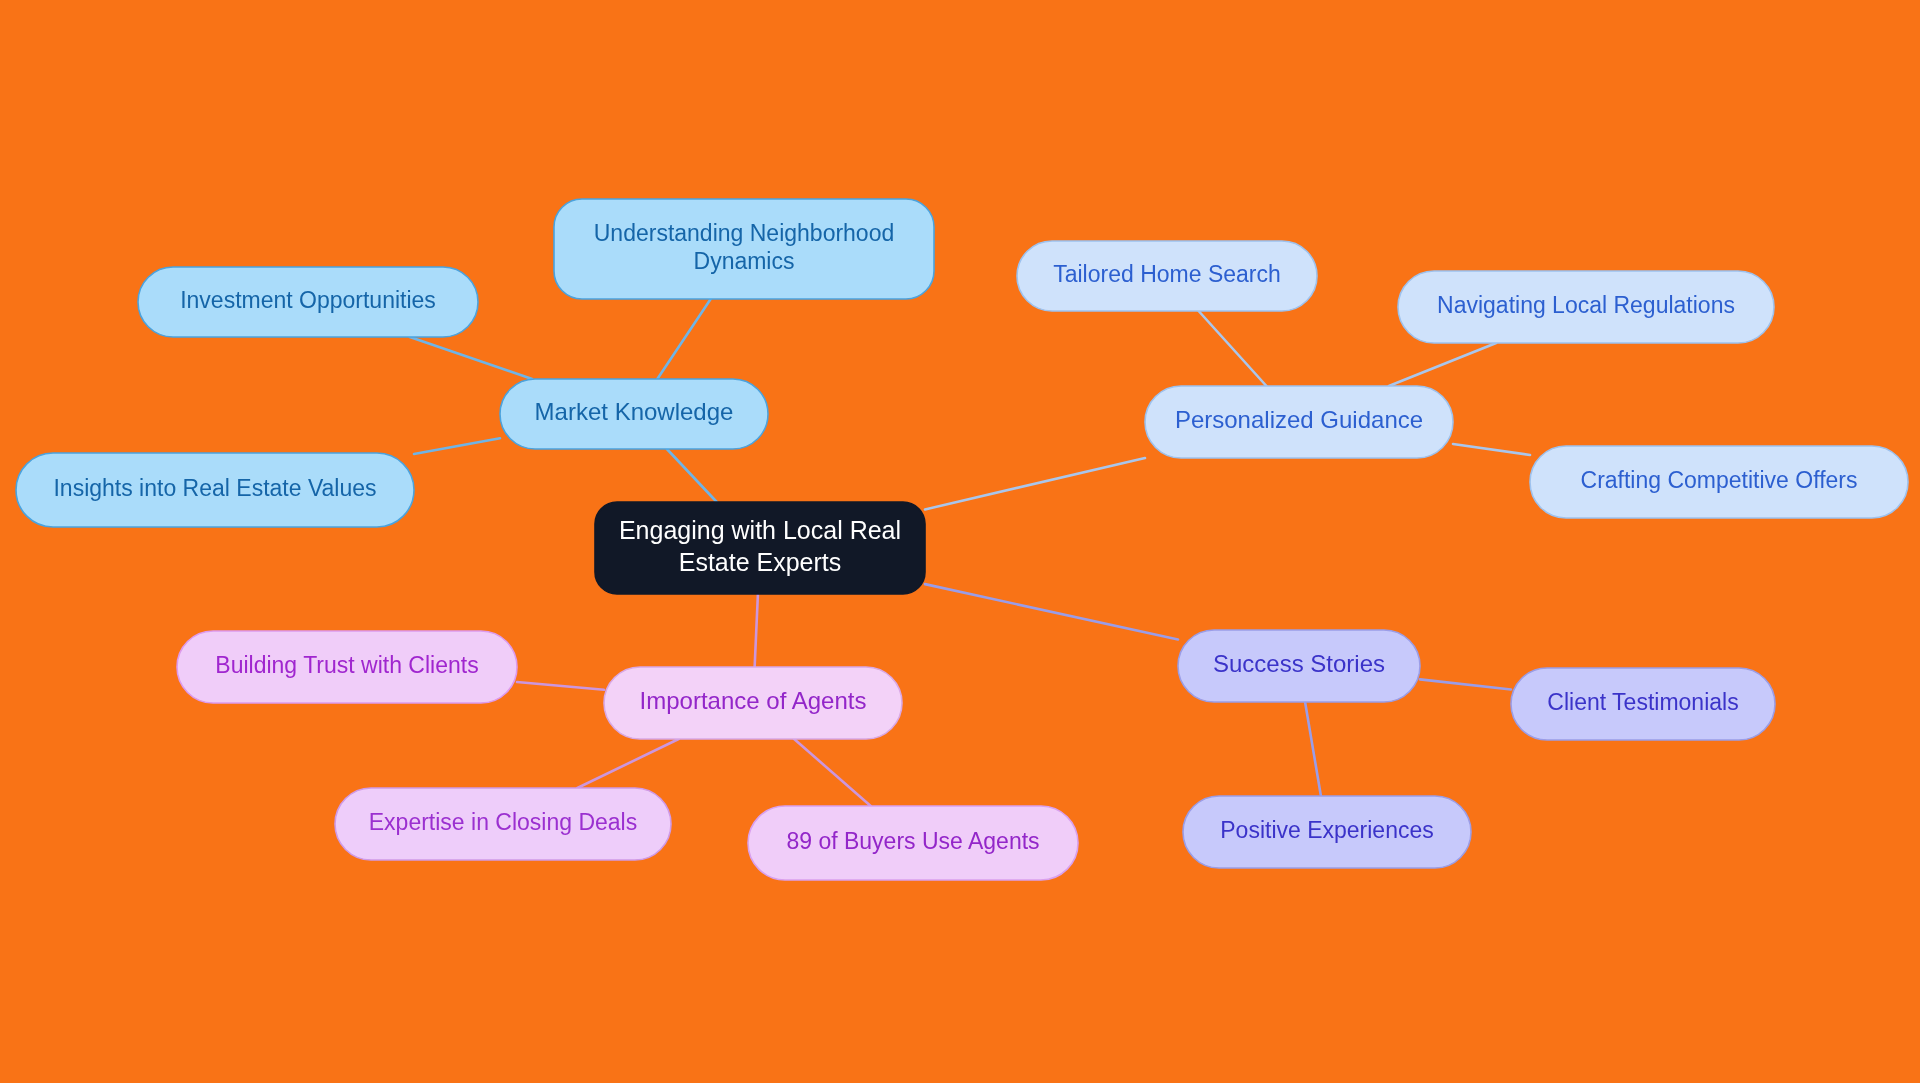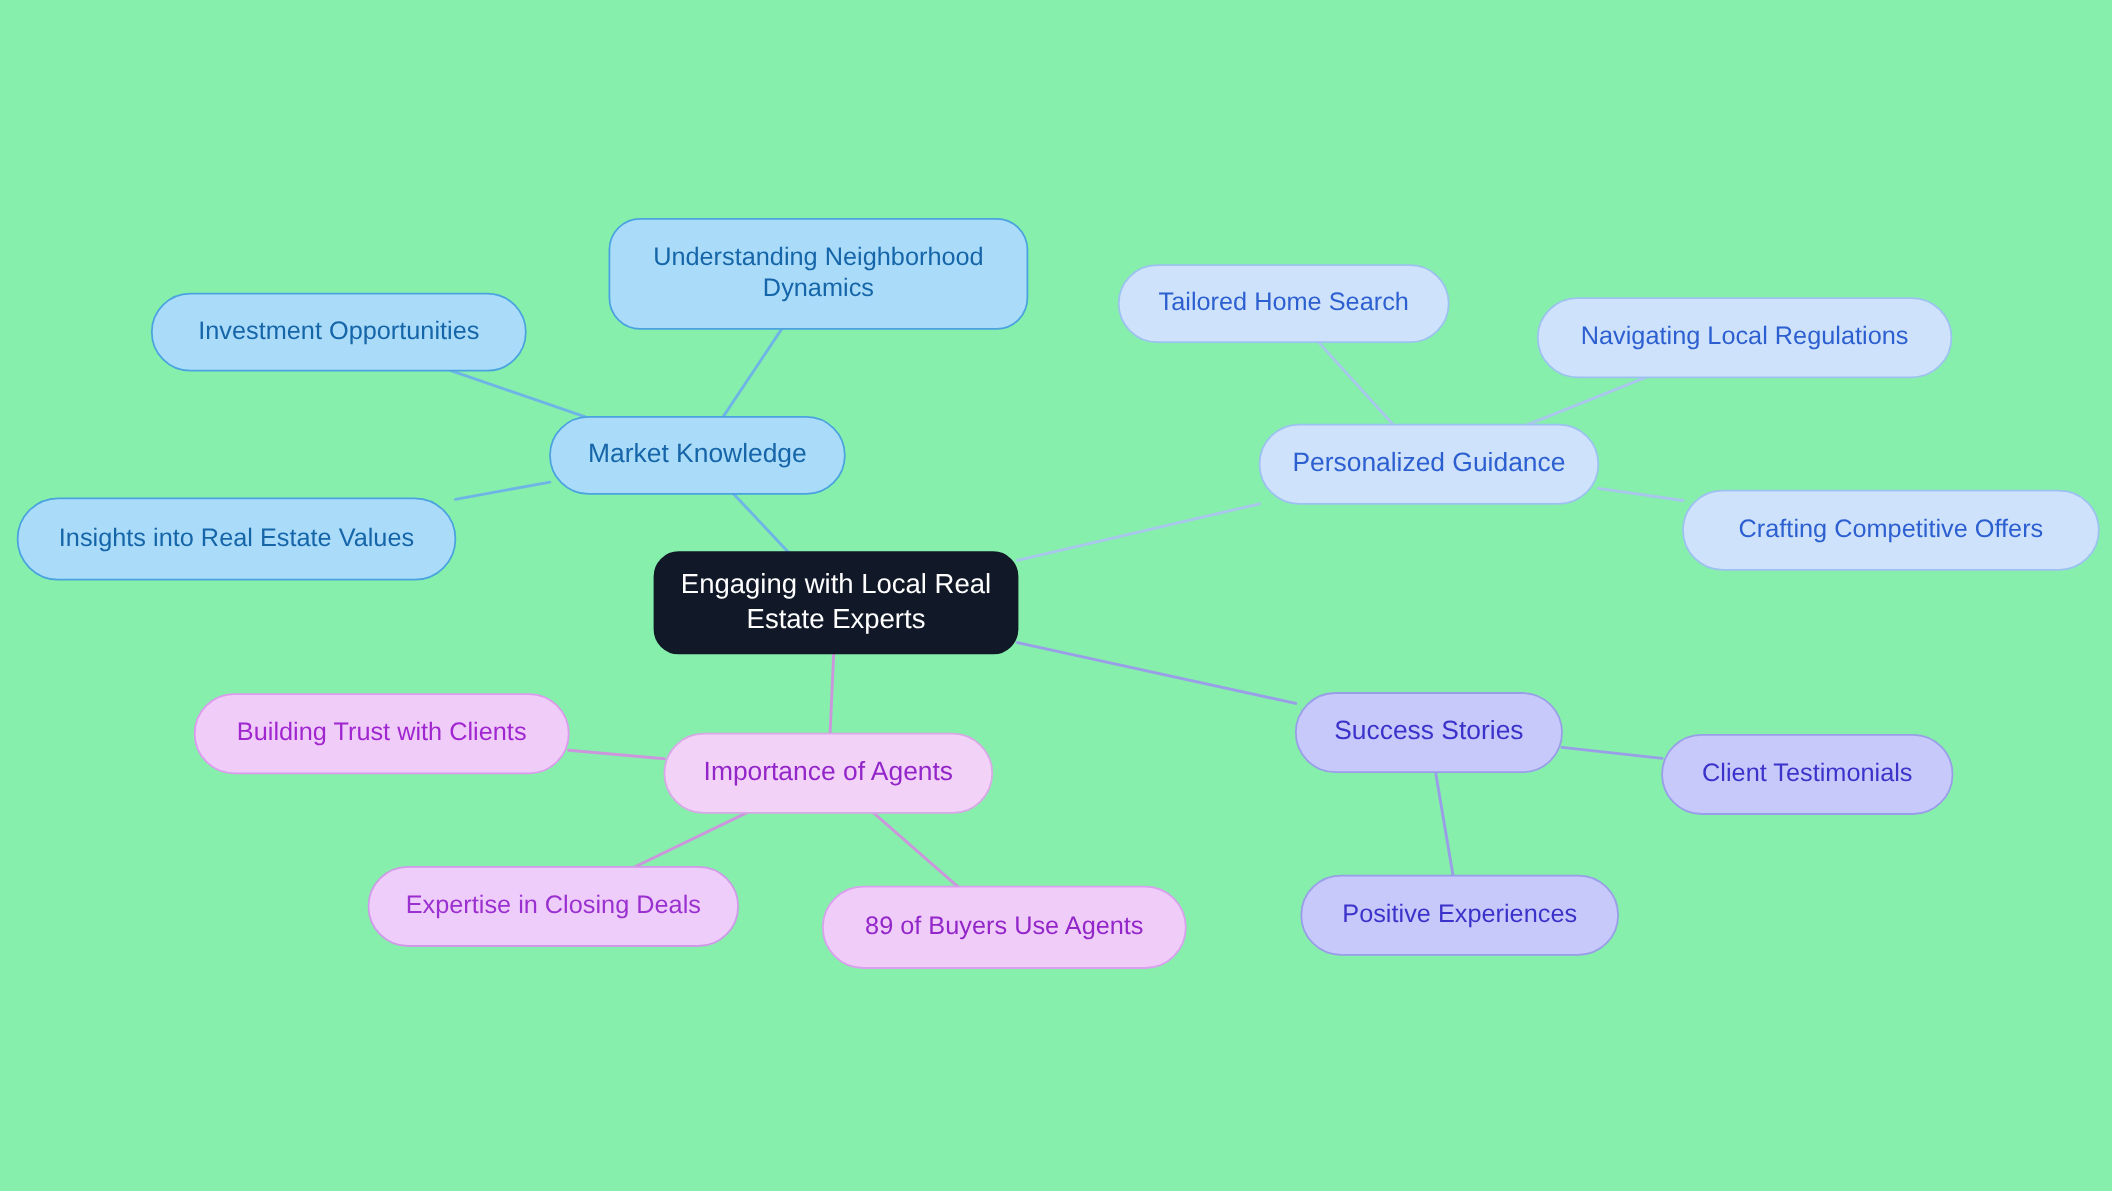--- a/index.html
+++ b/index.html
@@ -36,21 +36,21 @@
   .node-label {
     font-family: "Liberation Sans", sans-serif;
     dominant-baseline: middle;
     text-anchor: middle;
     white-space: pre;
   }
 </style>
 </head>
 <body style="background: rgb(255, 255, 255);">
 
-<div id="mindmap-root" style="background: #86efac;">
+<div id="mindmap-root" style="background: #f97316;">
   <svg class="map-canvas" viewBox="0 0 1920 1083">
     <g id="edges-layer">
         <line x1="716.7462686567164" y1="502" x2="666.9104477611941" y2="449" stroke="#6fb4e6" stroke-width="2.6" class="edge-line"></line>
         <line x1="657.3333333333334" y1="379" x2="710.6666666666666" y2="299" stroke="#6fb4e6" stroke-width="2.6" class="edge-line"></line>
         <line x1="532.125" y1="379" x2="409.875" y2="337" stroke="#6fb4e6" stroke-width="2.6" class="edge-line"></line>
         <line x1="500" y1="438.3054892601432" x2="414" y2="453.90453460620523" stroke="#6fb4e6" stroke-width="2.6" class="edge-line"></line>
         <line x1="925" y1="509.42857142857144" x2="1145" y2="458" stroke="#a9c6ec" stroke-width="2.6" class="edge-line"></line>
         <line x1="1266.4520547945206" y1="386" x2="1198.6438356164383" y2="311" stroke="#a9c6ec" stroke-width="2.6" class="edge-line"></line>
         <line x1="1388.8434782608697" y1="386" x2="1496.1565217391303" y2="343" stroke="#a9c6ec" stroke-width="2.6" class="edge-line"></line>
         <line x1="1453" y1="444" x2="1530" y2="455" stroke="#a9c6ec" stroke-width="2.6" class="edge-line"></line>

